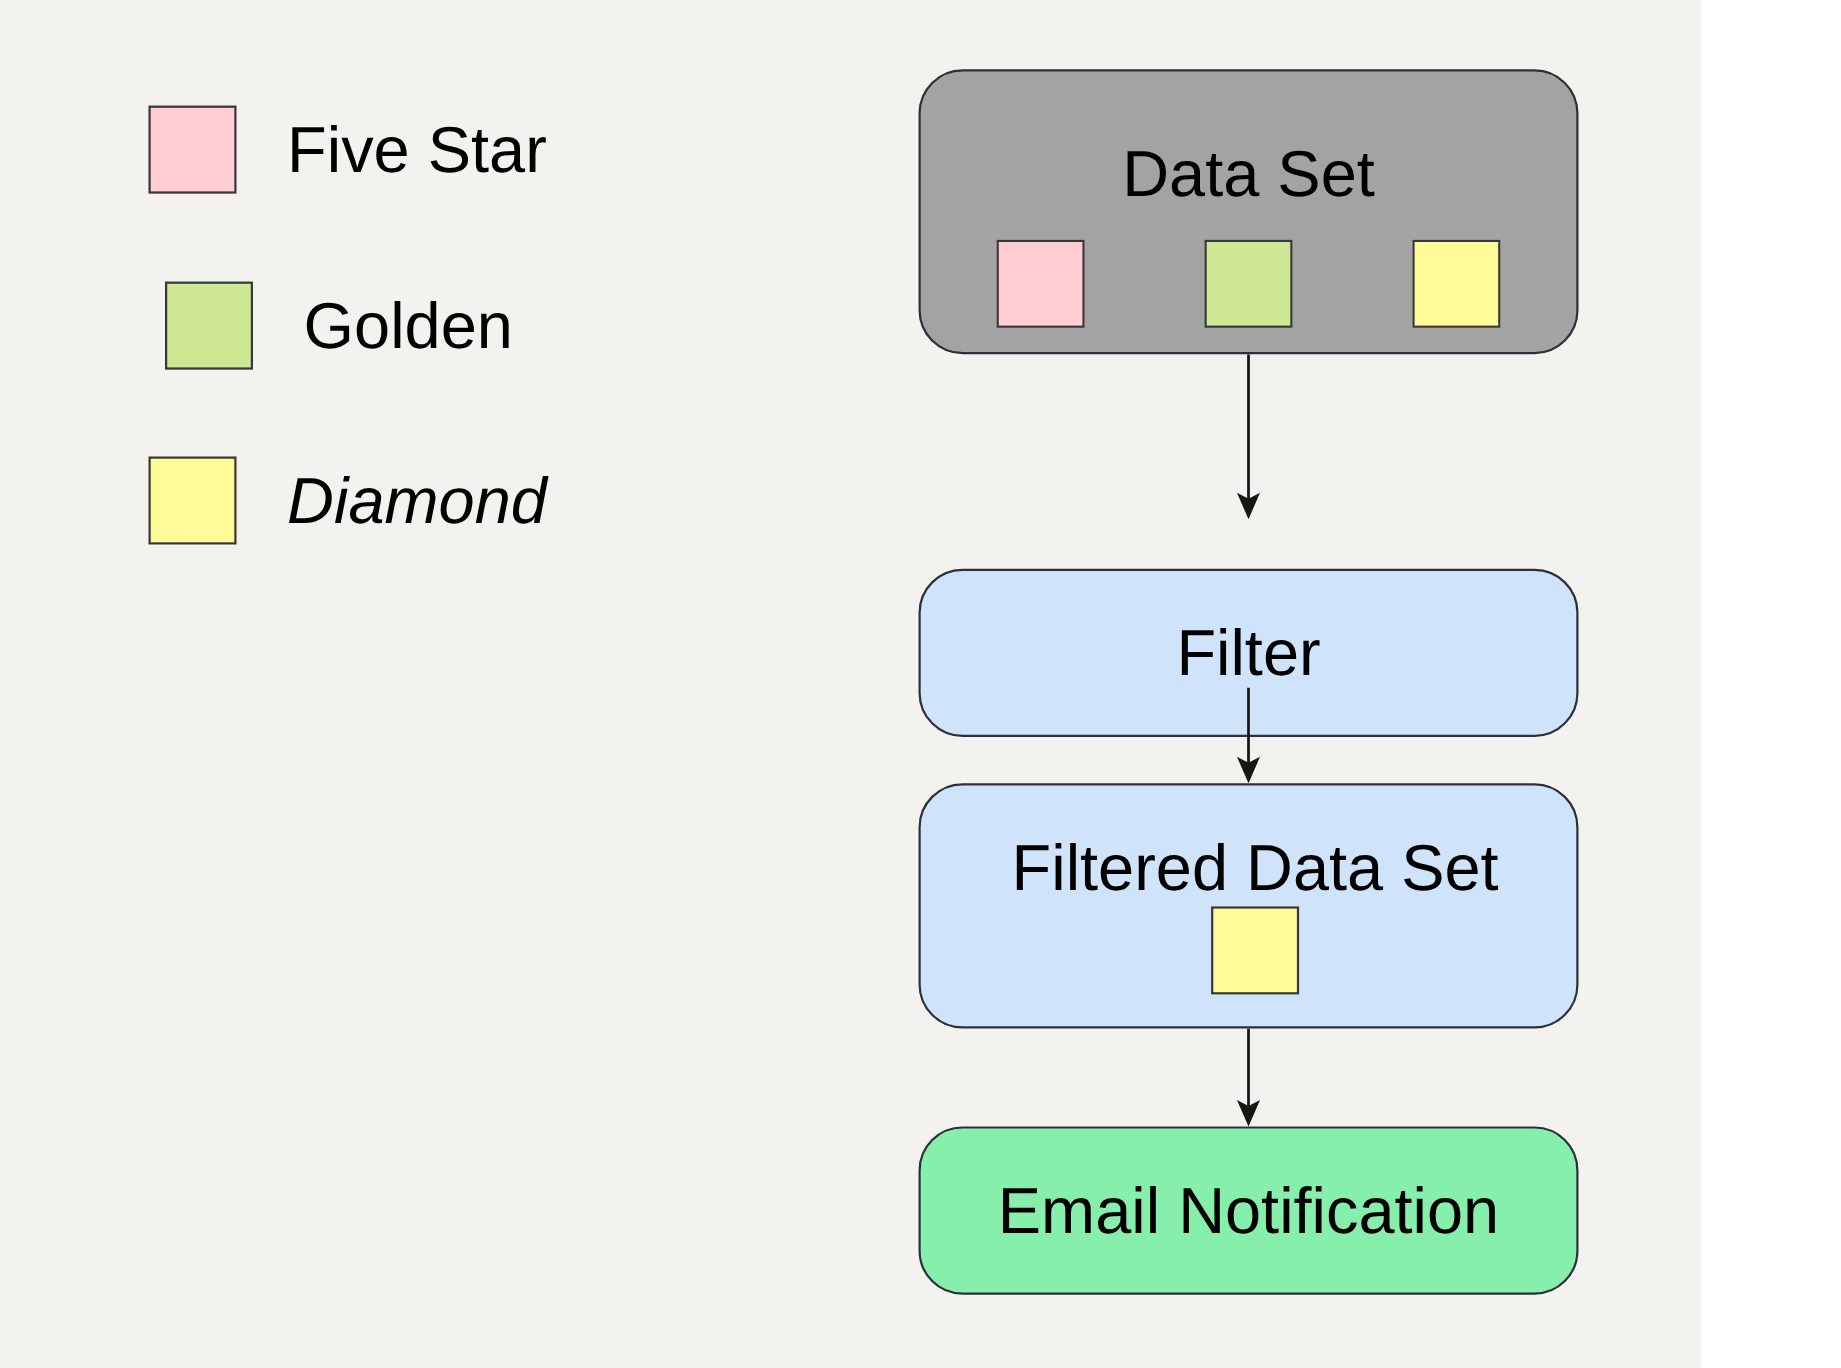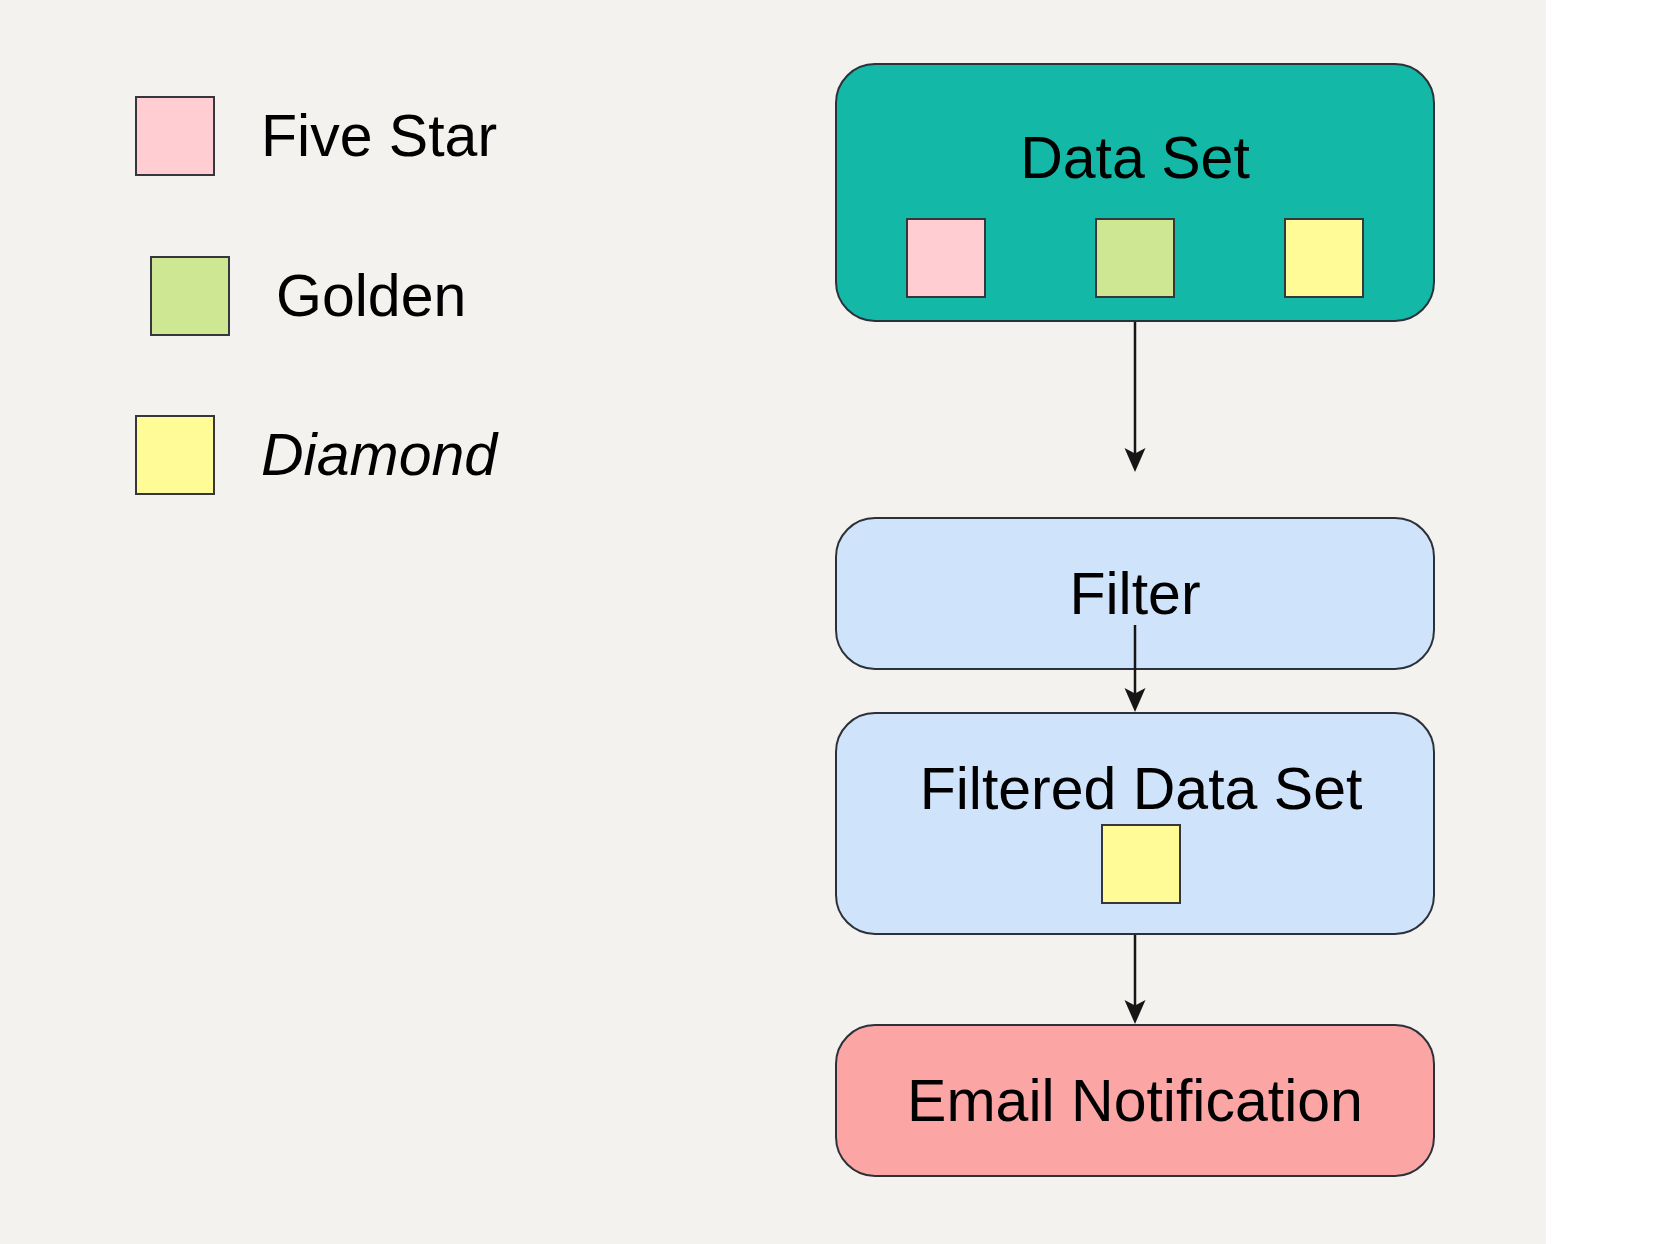--- a/index.html
+++ b/index.html
@@ -90,21 +90,21 @@
     <div class="legend-item row-1">
       <div class="swatch" style="background-color: rgb(205, 231, 147); border-color: rgb(53, 55, 60);"></div>
       <div class="legend-label">Golden</div>
     </div>
     <div class="legend-item row-2">
       <div class="swatch" style="background-color: rgb(255, 251, 150); border-color: rgb(53, 55, 60);"></div>
       <div class="legend-label">Diamond</div>
     </div>
   </div>
 
-  <div class="node node-dataset" style="background-color: #14b8a6; border-color: rgb(44, 48, 57);">
+  <div class="node node-dataset" style="background-color: #a3a3a3; border-color: rgb(44, 48, 57);">
     <div class="node-title">Data Set</div>
     <div class="swatch-row">
       <div class="swatch" style="background-color: rgb(255, 205, 210); border-color: rgb(53, 55, 60);"></div>
       <div class="swatch" style="background-color: rgb(205, 231, 147); border-color: rgb(53, 55, 60);"></div>
       <div class="swatch" style="background-color: rgb(255, 251, 150); border-color: rgb(53, 55, 60);"></div>
     </div>
   </div>
 
   <div class="arrow arrow-1">
     <svg viewBox="0 0 40 150" xmlns="http://www.w3.org/2000/svg">
@@ -131,17 +131,17 @@
     </div>
   </div>
 
   <div class="arrow arrow-3">
     <svg viewBox="0 0 40 89" xmlns="http://www.w3.org/2000/svg">
       <line x1="20" y1="0" x2="20" y2="71" stroke-width="2.5" stroke="#161616"></line>
       <polygon points="9.5,65 20,89 30.5,65 20,70.5" fill="#161616"></polygon>
     </svg>
   </div>
 
-  <div class="node node-email" style="background-color: #fca5a5; border-color: rgb(44, 48, 57); text-align: right;">
+  <div class="node node-email" style="background-color: #86efac; border-color: rgb(44, 48, 57); text-align: right;">
     <div class="node-title">Email Notification</div>
   </div>
 
 </div>
 
 </body></html>

